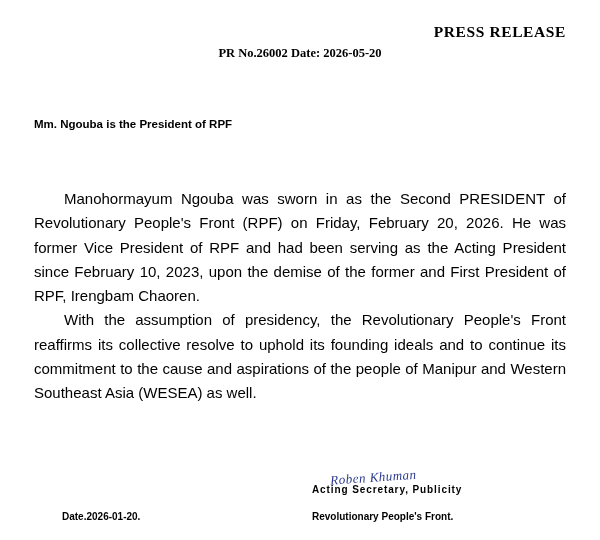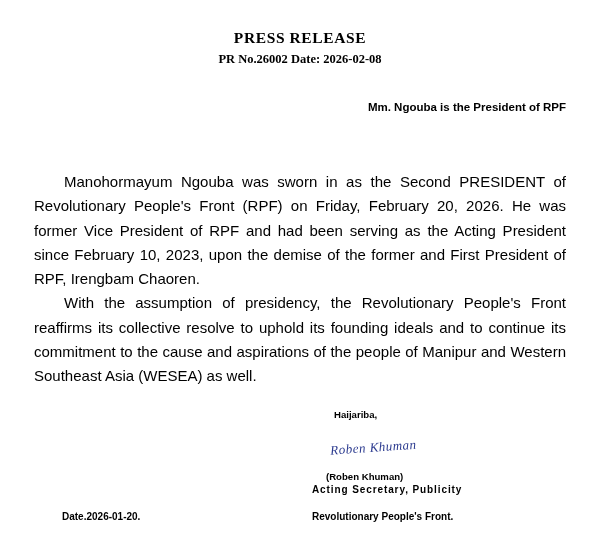--- a/index.html
+++ b/index.html
@@ -22,33 +22,34 @@
     padding: 18px 34px 0 34px;
   }
   .header {
     text-align: center;
   }
   .title {
     font-family: "Liberation Serif", serif;
     font-weight: bold;
     font-size: 15.5px;
     letter-spacing: 0.6px;
-    margin: 11px 0 0 0;
+    margin: 5px 0 0 0;
+    text-align: right;
   }
   .subtitle {
     font-family: "Liberation Serif", serif;
     font-weight: bold;
     font-size: 12.5px;
     margin: 5px 0 0 0;
   }
   .headline {
-    text-align: right;
+    text-align: left;
     font-weight: bold;
     font-size: 11.5px;
-    margin-top: 34px;
+    margin-top: 57px;
   }
   .body-block {
     margin-top: 57px;
     font-size: 15px;
     line-height: 1.62;
     text-align: justify;
     text-justify: inter-word;
   }
   .para {
     margin: 0;
@@ -100,33 +101,31 @@
     font-weight: bold;
   }
 </style>
 </head>
 <body>
 
 <div class="page">
 
   <div class="header">
     <p class="title">PRESS RELEASE</p>
-    <p class="subtitle">PR No.26002 Date: 2026-02-08</p>
+    <p class="subtitle">PR No.26002 Date: 2026-05-20</p>
   </div>
 
   <p class="headline">Mm. Ngouba is the President of RPF</p>
 
   <div class="body-block">
     <p class="para">Manohormayum Ngouba was sworn in as the Second PRESIDENT of Revolutionary People's Front (RPF) on Friday, February 20, 2026. He was former Vice President of RPF and had been serving as the Acting President since February 10, 2023, upon the demise of the former and First President of RPF, Irengbam Chaoren.</p>
     <p class="para">With the assumption of presidency, the Revolutionary People's Front reaffirms its collective resolve to uphold its founding ideals and to continue its commitment to the cause and aspirations of the people of Manipur and Western Southeast Asia (WESEA) as well.</p>
   </div>
 
   <div class="sign-area">
-    <p class="haijariba">Haijariba,</p>
     <p class="signature" style="color: rgb(43, 58, 143);">Roben Khuman</p>
-    <p class="sign-name">(Roben Khuman)</p>
     <p class="sign-role">Acting Secretary, Publicity</p>
     <p class="sign-org">Revolutionary People's Front.</p>
   </div>
 
   <div class="date-line">Date.2026-01-20.</div>
 
 </div>
 
 </body></html>

